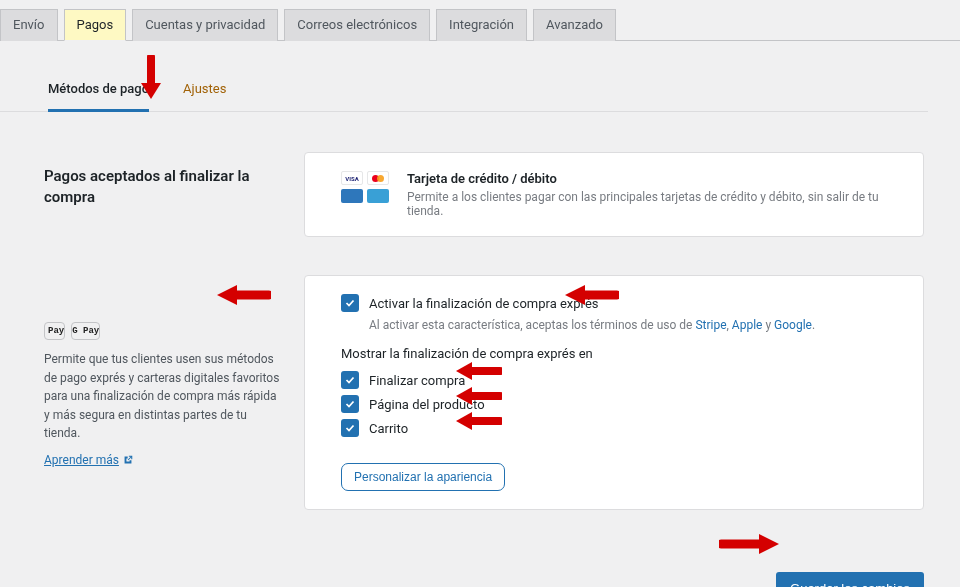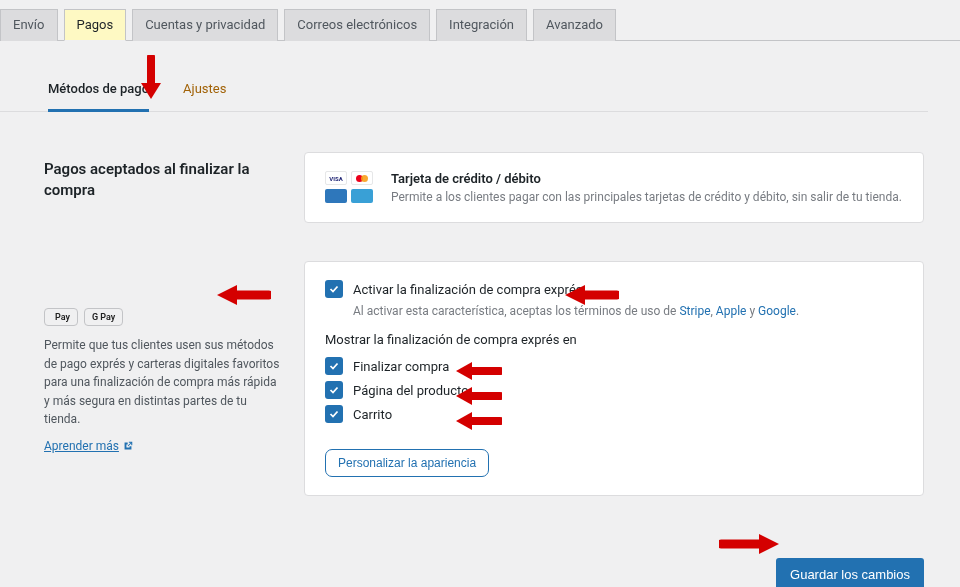--- a/index.html
+++ b/index.html
@@ -25,25 +25,25 @@
   .sub-tabs { display: flex; gap: 34px; padding: 40px 0 0 48px; border-bottom: 1px solid #dcdcde; margin: 0 32px 0 0; }
   .sub-tab { padding-bottom: 13px; font-size: 13px; color: #a16207; cursor: pointer; border-bottom: 3px solid transparent; margin-bottom: -1px; }
   .sub-tab.active { color: #1d2327; font-weight: 500; border-bottom-color: #2271b1; }
 
   .content { padding: 40px 36px 20px 44px; }
   .section { display: flex; align-items: center; margin-bottom: 38px; }
   .section-left { width: 260px; flex: 0 0 260px; padding-right: 20px; }
   .section-title { font-size: 15px; font-weight: 600; line-height: 1.35; margin-bottom: 16px; }
   .section-desc { font-size: 12px; color: #50575e; line-height: 1.55; margin-top: 10px; }
   .wallet-badges { display: flex; gap: 6px; margin-top: 4px; }
-  .wallet-badge { border: 1px solid #c3c4c7; border-radius: 4px; padding: 3px 7px; font-size: 9px; font-weight: 600; display: inline-flex; align-items: center; gap: 3px; color:#222;}
+  .wallet-badge { border: 1px solid #c3c4c7; border-radius: 4px; padding: 3px 0; font-size: 9px; font-weight: 600; display: inline-flex; align-items: center; gap: 3px; color:#222;font-family:Liberation Mono, monospace;}
   .learn-more { color: #2271b1; text-decoration: underline; display: inline-flex; align-items: center; gap: 4px; font-size: 12px; margin-top: 10px; cursor: pointer; }
   .ext-icon { width: 10px; height: 10px; }
 
-  .panel { flex: 1; border: 1px solid #dcdcde; border-radius: 4px; background: #fff; padding: 18px 20px; }
+  .panel { flex: 1; border: 1px solid #dcdcde; border-radius: 4px; background: #fff; padding: 18px 36px; }
   .card-row { display: flex; align-items: flex-start; gap: 18px; }
   .brand-block { display: grid; grid-template-columns: 22px 22px; grid-auto-rows: 14px; gap: 4px; }
   .brand { border-radius: 2px; width: 22px; height: 14px; display: flex; align-items: center; justify-content: center; font-size: 6.5px; font-weight: 700; color: #fff; }
   .brand.visa { background: #fff; color: #1a1f71; border:1px solid #e6e7e8; font-size:6px;}
   .brand.mc { background: #fff; border:1px solid #e6e7e8; position:relative; }
   .brand.mc::before { content:''; position:absolute; width:7px; height:7px; border-radius:50%; background:#eb001b; left:4px; top:3px;}
   .brand.mc::after  { content:''; position:absolute; width:7px; height:7px; border-radius:50%; background:#f79e1b; left:9px; top:3px; opacity:.9;}
   .brand.amex { background:#2e77bb; }
   .brand.cb   { background:#39a0d6; }
   .card-text h4 { font-size: 13px; font-weight: 600; margin-bottom: 4px; }

